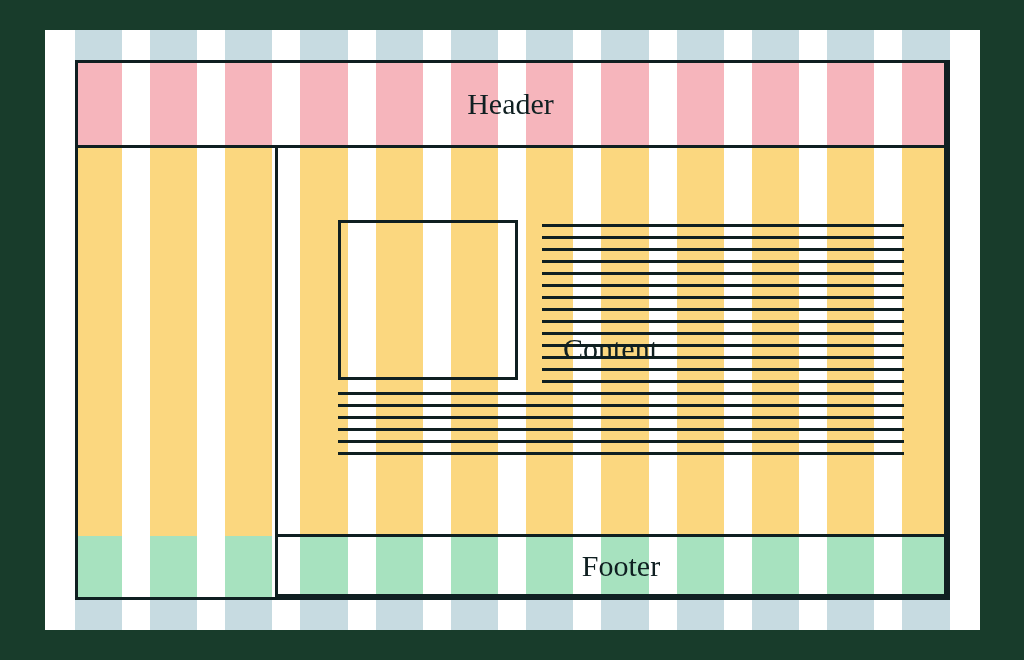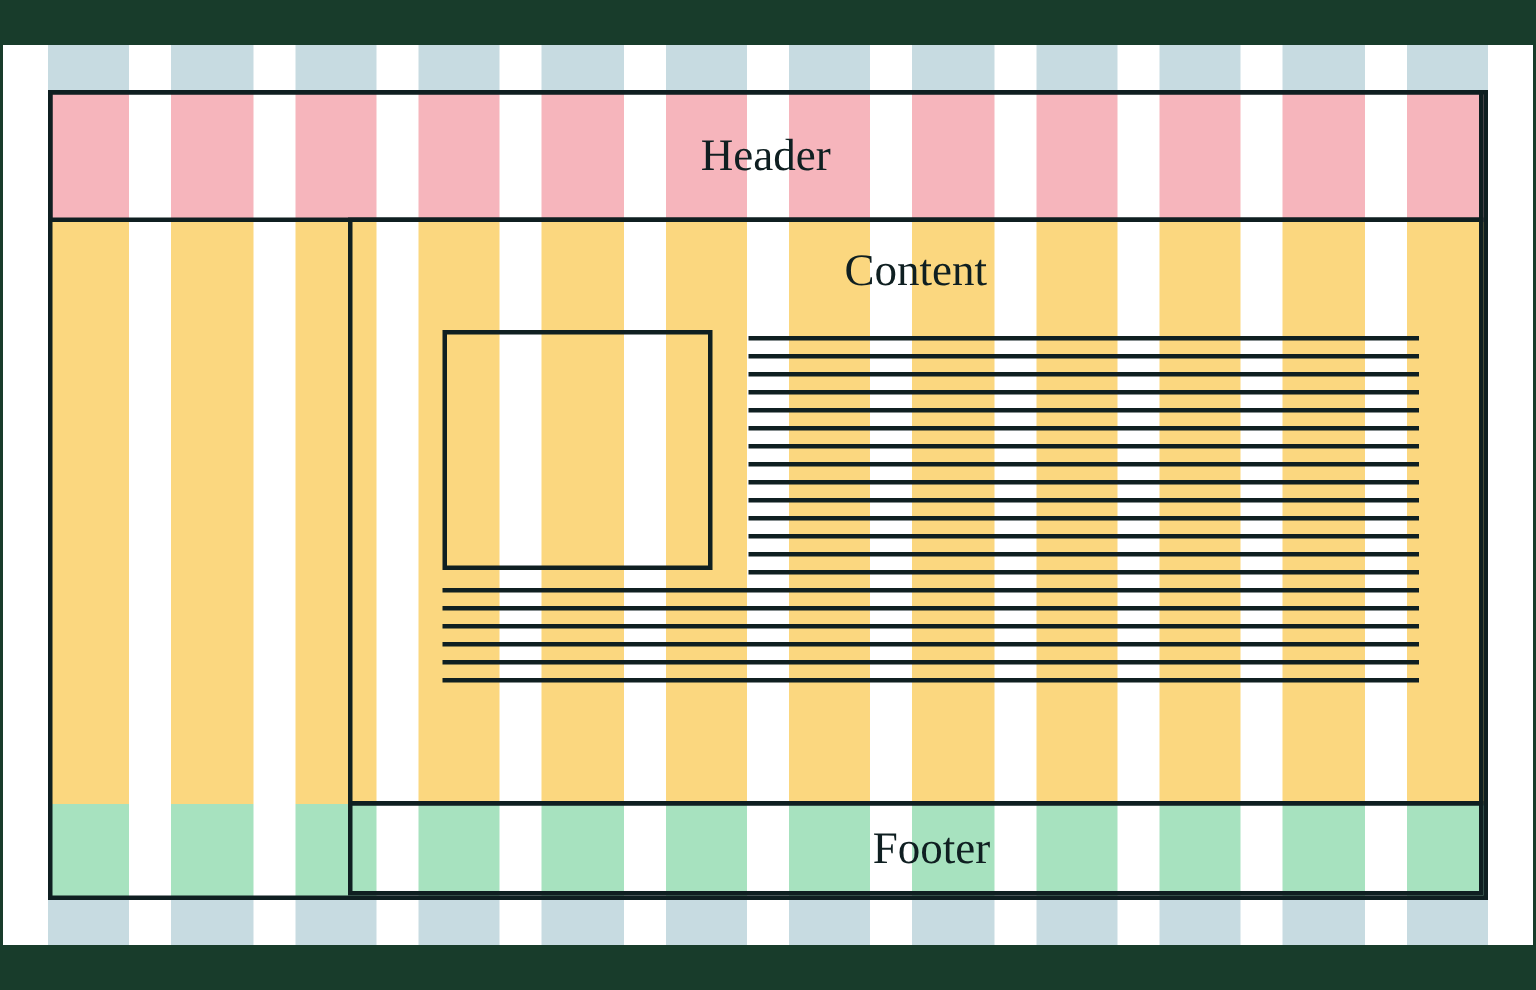--- a/index.html
+++ b/index.html
@@ -7,21 +7,21 @@
       width: 1024px;
       height: 660px;
       background: #183c2b;
       display: flex;
       align-items: center;
       justify-content: center;
       font-family: Georgia, 'Times New Roman', serif;
     }
     .canvas {
       position: relative;
-      width: 1020px;
+      width: 935px;
       height: 600px;
       background: #fff;
     }
     .columns {
       position: absolute;
       inset: 0;
       display: flex;
       gap: 28px;
       padding: 0 30px;
     }
@@ -83,21 +83,21 @@
       grid-row: 1;
     }
     .nav-region {
       grid-column: 1;
       grid-row: 2 / 4;
     }
     .content-region {
       grid-column: 2;
       grid-row: 2;
       flex-direction: column;
-      justify-content: flex-start;
+      justify-content: center;
       align-items: center;
       padding-top: 16px;
     }
     .footer-region {
       grid-column: 2;
       grid-row: 3;
       padding-left: 21px;
     }
     .content-body {
       position: absolute;

